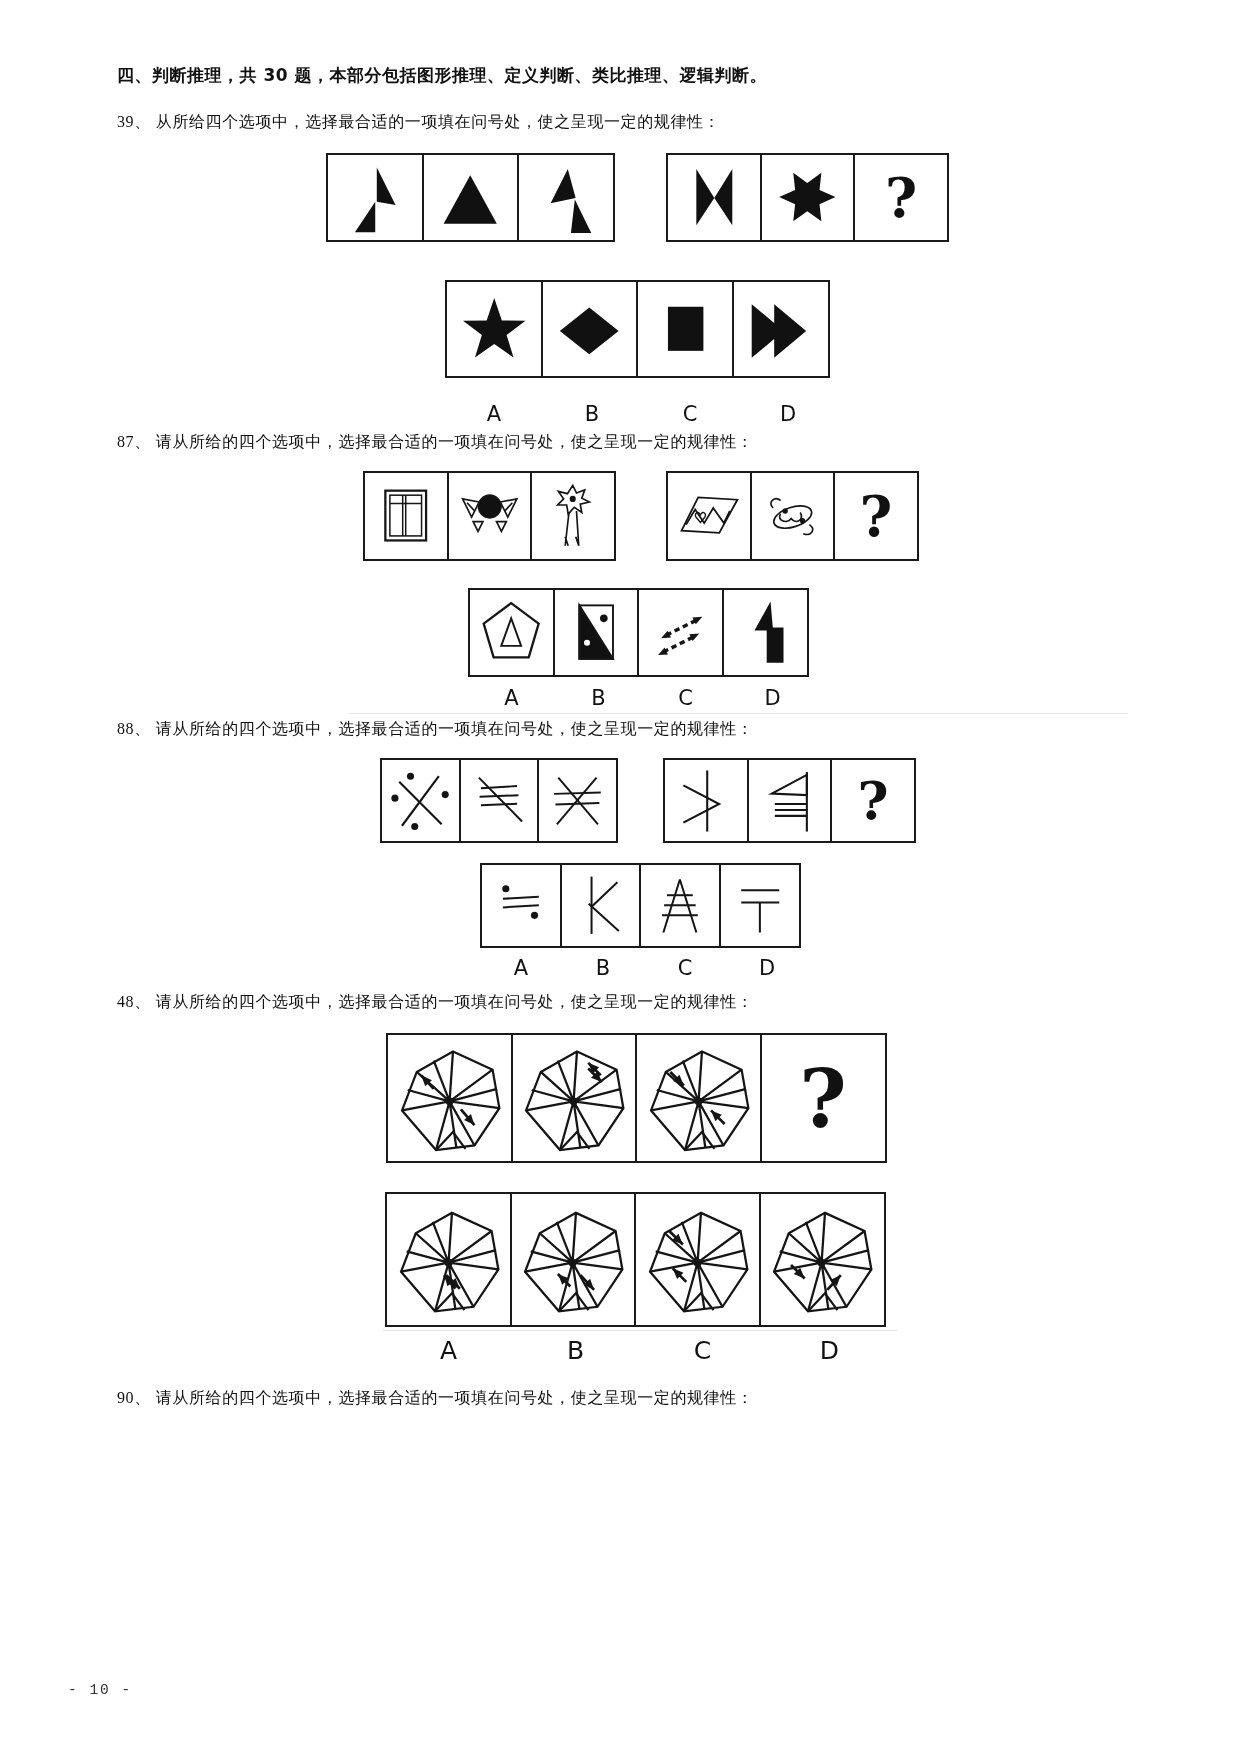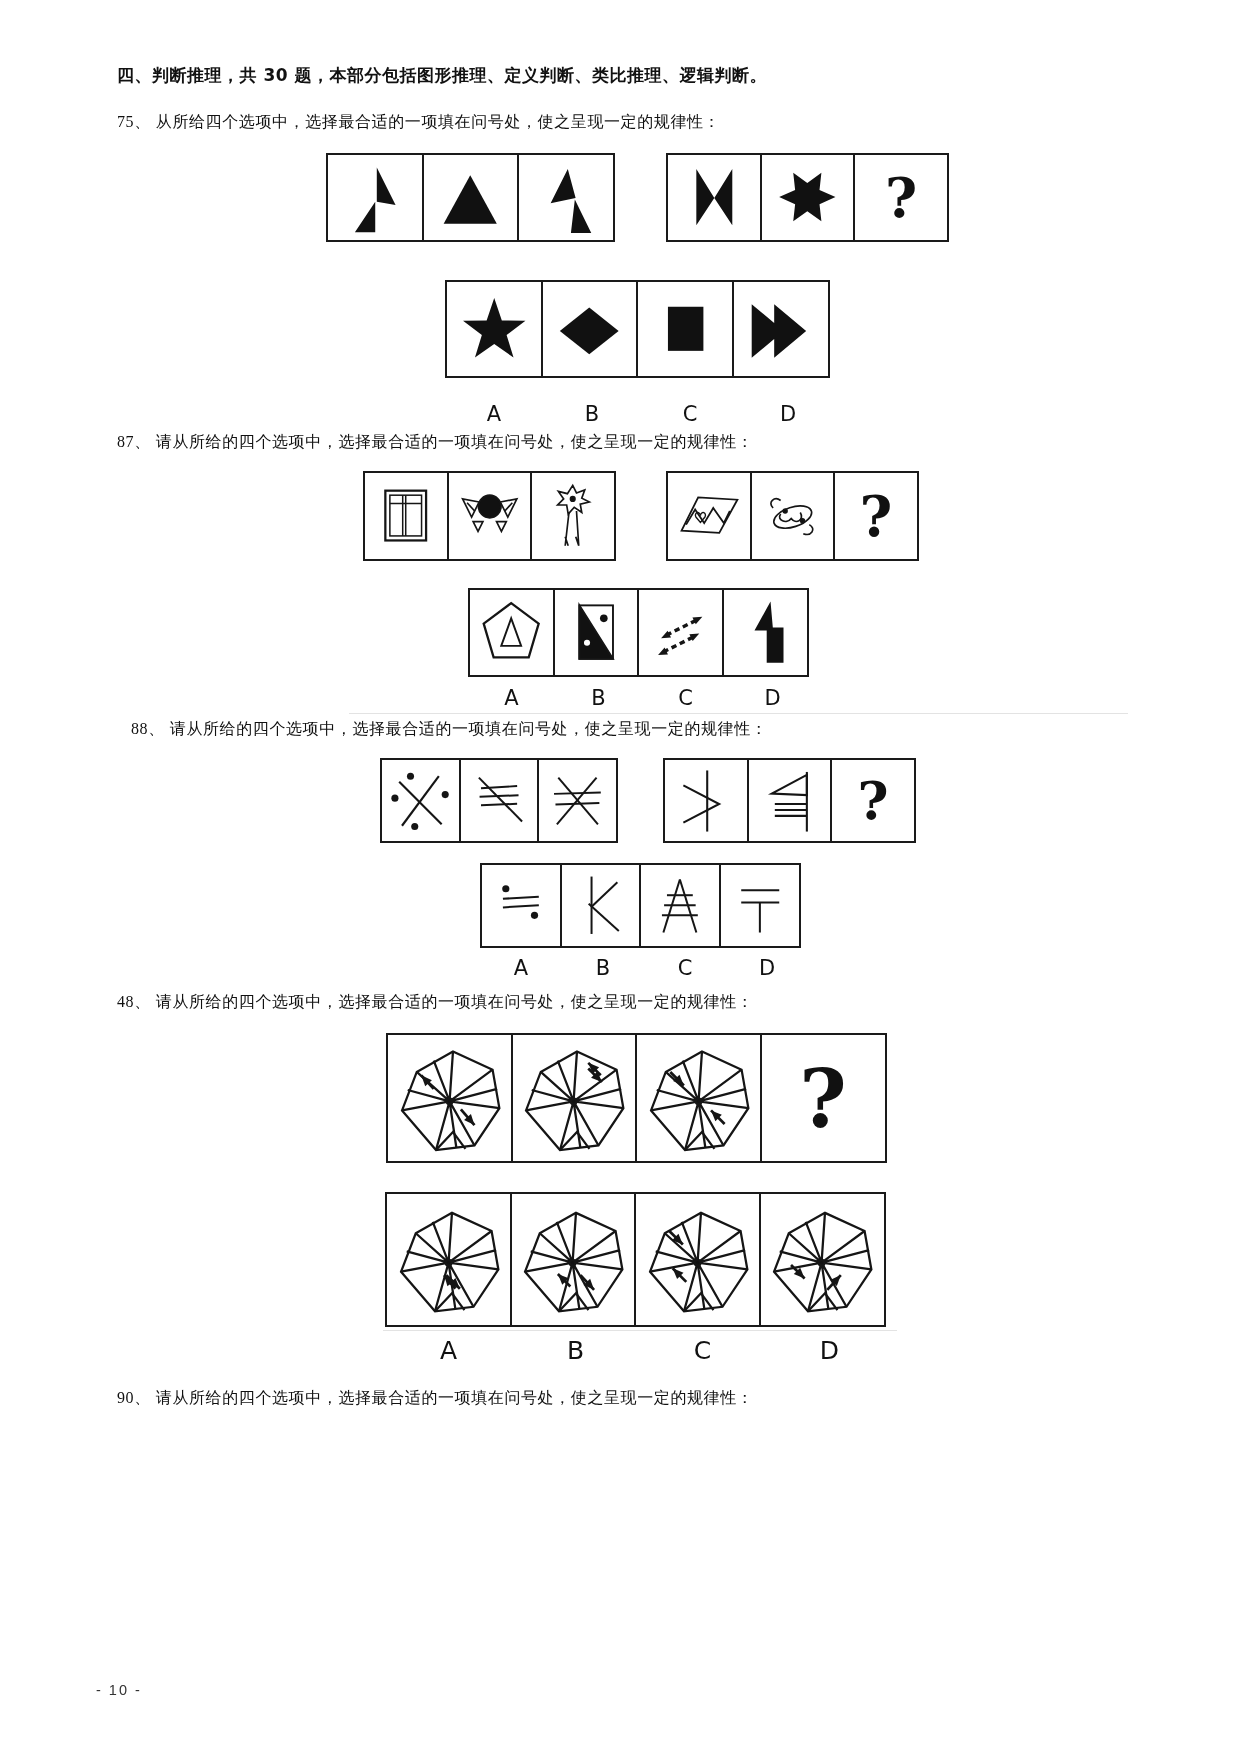--- a/index.html
+++ b/index.html
@@ -22,31 +22,31 @@
   .cell + .cell{margin-left:-2.5px}
   .cell svg{width:92%;height:92%;display:block}
   .qm{font-family:"DejaVu Serif","Liberation Serif",serif;font-weight:bold;line-height:1;color:#111}
   .lblrow{
     position:absolute;display:flex;color:#111;
     font-family:"DejaVu Sans","Liberation Sans",sans-serif;
   }
   .lblrow span{flex:none;text-align:center}
   .hairline{position:absolute;height:1px;background:#e3e3e3}
   .footer{
-    position:absolute;left:96px;top:1682px;font-size:14.5px;color:#333;
-    font-family:Liberation Sans, sans-serif;letter-spacing:2px;
+    position:absolute;left:68px;top:1682px;font-size:14.5px;color:#333;
+    font-family:Liberation Mono, monospace;letter-spacing:2px;
   }
 </style>
 </head>
 <body>
 
 <div class="header">四、判断推理，共 30 题，本部分包括图形推理、定义判断、类比推理、逻辑判断。</div>
 
 <div class="qline" style="left:117px;top:112px">
-  <span class="qnum">75、</span><span>从所给四个选项中，选择最合适的一项填在问号处，使之呈现一定的规律性：</span>
+  <span class="qnum">39、</span><span>从所给四个选项中，选择最合适的一项填在问号处，使之呈现一定的规律性：</span>
 </div>
 <div class="grp" id="q86g1" style="left:326px;top:153px">
     <div class="cell" style="width: 98px; height: 89px;">
       <svg viewBox="0 0 100 100">
         <path d="M52,12 L76,60 L52,56 Z M50,56 L50,95 L24,95 Z" fill="#111"></path>
       </svg>
     </div>
     <div class="cell" style="width: 98px; height: 89px;">
       <svg viewBox="0 0 100 100">
         <path d="M50,22 L84,84 L16,84 Z" fill="#111"></path>
@@ -207,21 +207,21 @@
     </div>
   </div>
 <div class="lblrow" id="q87lbl" style="left: 468px; top: 686px; font-size: 21px;">
     <span style="width: 87px;">A</span>
     <span style="width: 87px;">B</span>
     <span style="width: 87px;">C</span>
     <span style="width: 87px;">D</span>
   </div>
 <div class="hairline" style="left:349px;top:713px;width:779px"></div>
 
-<div class="qline" style="left:131px;top:719px">
+<div class="qline" style="left:117px;top:719px">
   <span class="qnum">88、</span><span>请从所给的四个选项中，选择最合适的一项填在问号处，使之呈现一定的规律性：</span>
 </div>
 <div class="grp" id="q88g1" style="left:380px;top:758px">
     <div class="cell" style="width: 81px; height: 85px;">
       <svg viewBox="0 0 100 100">
         <g stroke="#151515" stroke-width="3">
           <line x1="20" y1="24" x2="80" y2="84"></line>
           <line x1="76" y1="16" x2="24" y2="86"></line>
         </g>
         <g fill="#151515">

